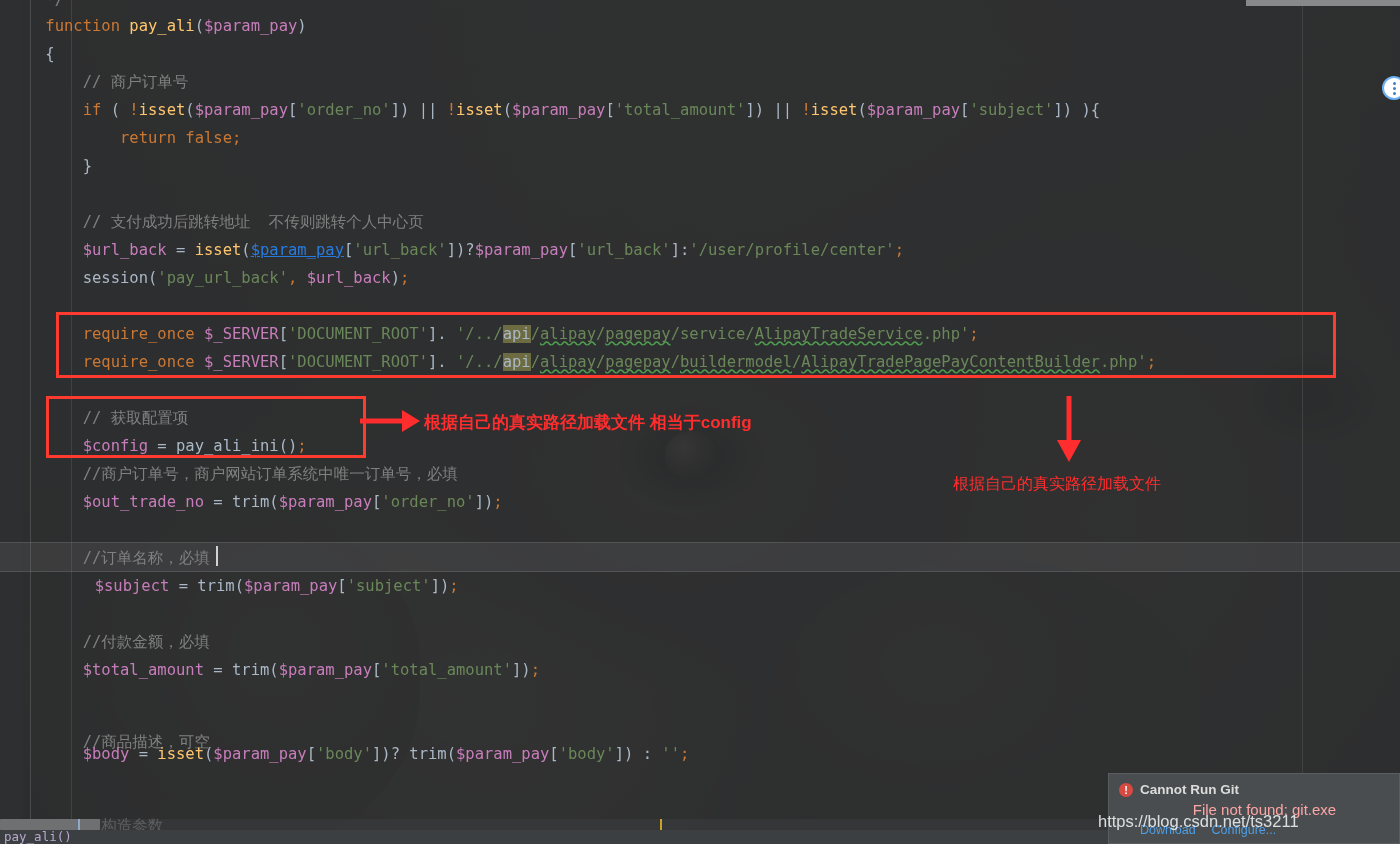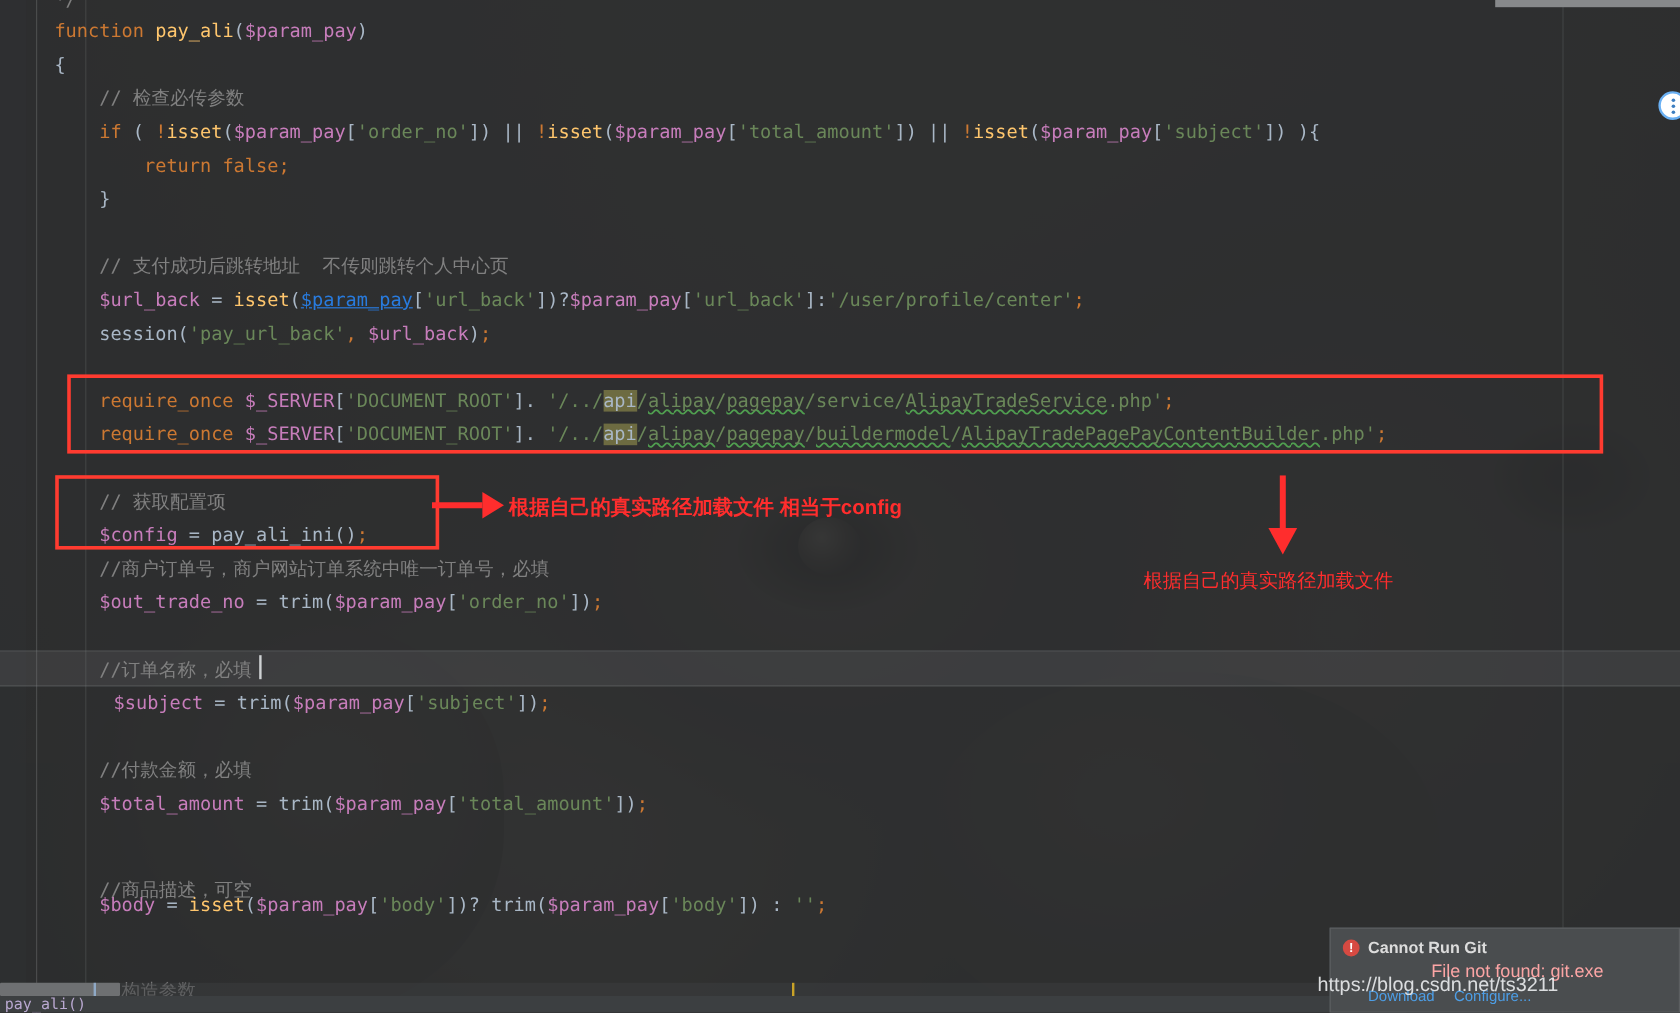--- a/index.html
+++ b/index.html
@@ -124,21 +124,21 @@
     <div class="gutter-sep"></div>
     <div class="indent-guide" style="left:71px"></div>
     <div class="indent-guide" style="left:1302px"></div>
 
     <div class="current-line" style="top:542px"></div>
 
     <div class="code" id="code-lines">
         <div class="ln" style="top: -14px; left: 8px;"><span class="pl">    </span><span class="cmt">*/</span></div>
         <div class="ln" style="top: 12px; left: 8px;"><span class="pl">    </span><span class="kw">function </span><span class="fn">pay_ali</span><span class="pl">(</span><span class="var">$param_pay</span><span class="pl">)</span></div>
         <div class="ln" style="top: 40px; left: 8px;"><span class="pl">    </span><span class="pl">{</span></div>
-        <div class="ln" style="top: 68px; left: 8px;"><span class="pl">        </span><span class="cmt">// 检查必传参数</span></div>
+        <div class="ln" style="top: 68px; left: 8px;"><span class="pl">        </span><span class="cmt">// 商户订单号</span></div>
         <div class="ln" style="top: 96px; left: 8px;"><span class="pl">        </span><span class="kw">if</span><span class="pl"> ( </span><span class="kw">!</span><span class="fn">isset</span><span class="pl">(</span><span class="var">$param_pay</span><span class="pl">[</span><span class="str">'order_no'</span><span class="pl">]) </span><span class="pl">||</span><span class="pl"> </span><span class="kw">!</span><span class="fn">isset</span><span class="pl">(</span><span class="var">$param_pay</span><span class="pl">[</span><span class="str">'total_amount'</span><span class="pl">]) </span><span class="pl">||</span><span class="pl"> </span><span class="kw">!</span><span class="fn">isset</span><span class="pl">(</span><span class="var">$param_pay</span><span class="pl">[</span><span class="str">'subject'</span><span class="pl">]) ){</span></div>
         <div class="ln" style="top: 124px; left: 8px;"><span class="pl">            </span><span class="kw">return</span><span class="pl"> </span><span class="kw">false</span><span class="semi">;</span></div>
         <div class="ln" style="top: 152px; left: 8px;"><span class="pl">        </span><span class="pl">}</span></div>
         <div class="ln" style="top: 180px; left: 8px;"></div>
         <div class="ln" style="top: 208px; left: 8px;"><span class="pl">        </span><span class="cmt">// 支付成功后跳转地址  不传则跳转个人中心页</span></div>
         <div class="ln" style="top: 236px; left: 8px;"><span class="pl">        </span><span class="var">$url_back</span><span class="pl"> = </span><span class="fn">isset</span><span class="pl">(</span><span class="link">$param_pay</span><span class="pl">[</span><span class="str">'url_back'</span><span class="pl">])?</span><span class="var">$param_pay</span><span class="pl">[</span><span class="str">'url_back'</span><span class="pl">]:</span><span class="str">'/user/profile/center'</span><span class="semi">;</span></div>
         <div class="ln" style="top: 264px; left: 8px;"><span class="pl">        </span><span class="pl">session</span><span class="pl">(</span><span class="str">'pay_url_back'</span><span class="semi">, </span><span class="var">$url_back</span><span class="pl">)</span><span class="semi">;</span></div>
         <div class="ln" style="top: 292px; left: 8px;"></div>
         <div class="ln" style="top: 320px; left: 8px;"><span class="pl">        </span><span class="kw">require_once</span><span class="pl"> </span><span class="var">$_SERVER</span><span class="pl">[</span><span class="str">'DOCUMENT_ROOT'</span><span class="pl">]. </span><span class="str">'/../</span><span class="hl">api</span><span class="str">/</span><span class="str squig">alipay</span><span class="str">/</span><span class="str squig">pagepay</span><span class="str">/service/</span><span class="str squig">AlipayTradeService</span><span class="str">.php'</span><span class="semi">;</span></div>
         <div class="ln" style="top: 348px; left: 8px;"><span class="pl">        </span><span class="kw">require_once</span><span class="pl"> </span><span class="var">$_SERVER</span><span class="pl">[</span><span class="str">'DOCUMENT_ROOT'</span><span class="pl">]. </span><span class="str">'/../</span><span class="hl">api</span><span class="str">/</span><span class="str squig">alipay</span><span class="str">/</span><span class="str squig">pagepay</span><span class="str">/</span><span class="str squig">buildermodel</span><span class="str">/</span><span class="str squig">AlipayTradePagePayContentBuilder</span><span class="str">.php'</span><span class="semi">;</span></div>

